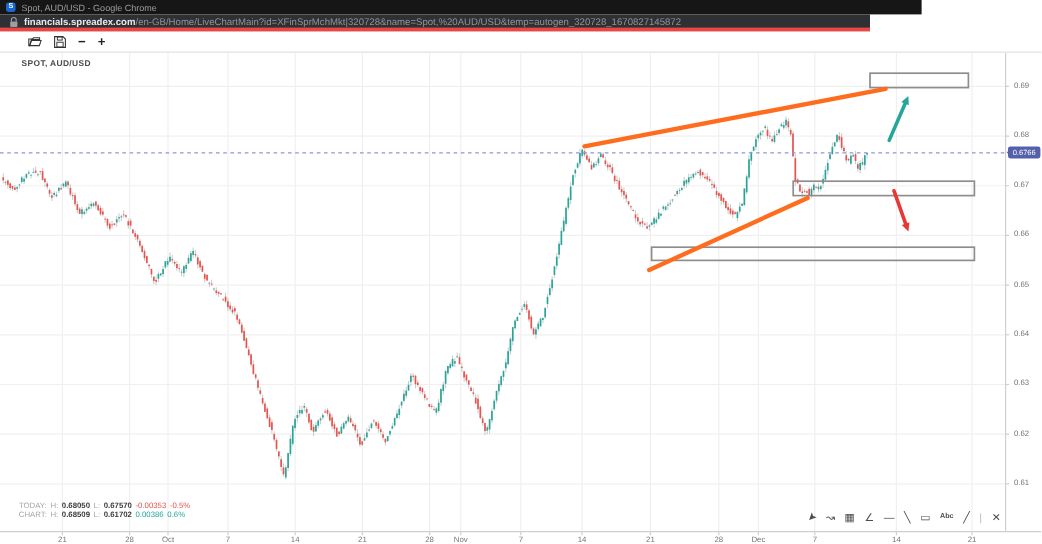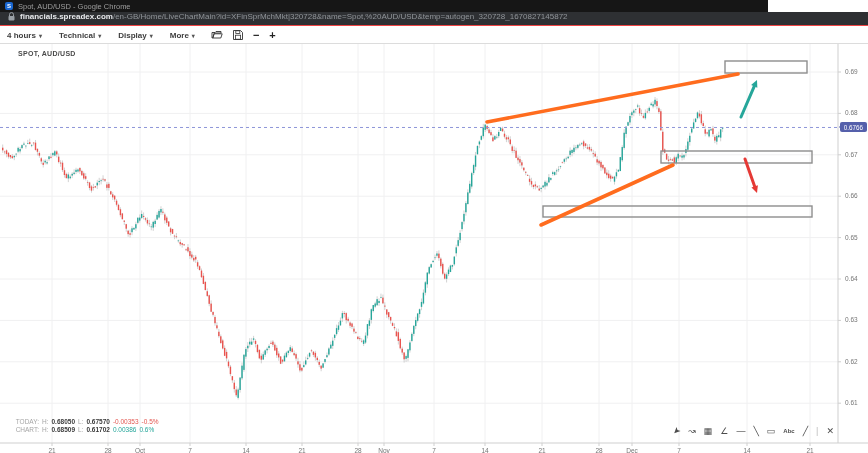--- a/index.html
+++ b/index.html
@@ -4,23 +4,23 @@
 <style>
   html,body{margin:0;padding:0;}
   body{width:868px;height:453px;position:relative;overflow:hidden;
        font-family:"Liberation Sans",sans-serif;background:#fff;}
   
   .titlebar{position:absolute;left:0;top:0;width:768px;height:12px;background:#161616;
             display:flex;align-items:center;gap:5px;padding-left:5px;box-sizing:border-box;}
   .favicon{width:8px;height:8px;background:#1967d2;border-radius:2px;color:#fff;
            font-size:6px;font-weight:bold;display:flex;align-items:center;justify-content:center;}
   .tab-title{font-size:7.5px;color:#9e9e9e;white-space:nowrap;}
-  .urlbar{position:absolute;left:0;top:12px;width:868px;height:14px;background:#2e3033;
-          display:flex;align-items:flex-start;gap:5px;padding-left:8px;box-sizing:border-box;
-          font-size:8px;white-space:nowrap;overflow:hidden;border-bottom:1px solid #ef4444;}
+  .urlbar{position:absolute;left:0;top:12px;width:725px;height:14px;background:#2e3033;
+          display:flex;align-items:flex-end;gap:5px;padding-left:8px;box-sizing:border-box;
+          font-size:8px;white-space:nowrap;overflow:hidden;border-bottom:3px solid #ef4444;}
   .urlbar .domain{color:#e8eaed;font-weight:bold;}
   .urlbar .path{color:#909499;}
   
   .toolbar{position:absolute;left:0;top:27px;width:868px;height:17px;background:#fff;
            border-bottom:1px solid #dcdcdc;display:flex;align-items:center;
            padding-left:7px;box-sizing:border-box;}
   #menus{display:flex;align-items:center;gap:17px;}
   .menu{font-size:8px;font-weight:bold;color:#3d3d3d;cursor:pointer;display:flex;align-items:center;gap:3px;}
   .menu .caret{font-size:6px;color:#555;}
   .tb-icons{display:flex;align-items:center;gap:10px;margin-left:16px;}
@@ -64,38 +64,20 @@
   <span style="display:flex;">
     <svg width="7" height="9" viewBox="0 0 7 9">
         <path d="M1.5 4V2.6a2 2 0 0 1 4 0V4" fill="none" stroke="#9aa0a6" stroke-width="1"></path>
         <rect x="0.5" y="4" width="6" height="4.4" rx="0.8" fill="#9aa0a6"></rect>
       </svg>
   </span>
   <span><span class="domain">financials.spreadex.com</span><span class="path">/en-GB/Home/LiveChartMain?id=XFinSprMchMkt|320728&amp;name=Spot,%20AUD/USD&amp;temp=autogen_320728_1670827145872</span></span>
 </div>
 
 <div class="toolbar">
-  <div id="menus">
-      <div class="menu">
-        <span class="label">4 hours</span>
-        <span class="caret">▾</span>
-      </div>
-      <div class="menu">
-        <span class="label">Technical</span>
-        <span class="caret">▾</span>
-      </div>
-      <div class="menu">
-        <span class="label">Display</span>
-        <span class="caret">▾</span>
-      </div>
-      <div class="menu">
-        <span class="label">More</span>
-        <span class="caret">▾</span>
-      </div>
-    </div>
   <div class="tb-icons">
     <span class="tb-btn">
       <svg width="12" height="10" viewBox="0 0 12 10">
           <path d="M1 2.5h3l1-1h5v1.5H3.2L1.8 8H1z" fill="none" stroke="#333" stroke-width="0.9"></path>
           <path d="M3.2 3.8h8L9.8 8H1.8z" fill="none" stroke="#333" stroke-width="0.9"></path>
         </svg>
     </span>
     <span class="tb-btn">
       <svg width="10" height="10" viewBox="0 0 10 10">
           <path d="M0.5 0.5h7L9.5 2.5v7h-9z" fill="none" stroke="#333" stroke-width="0.9"></path>

